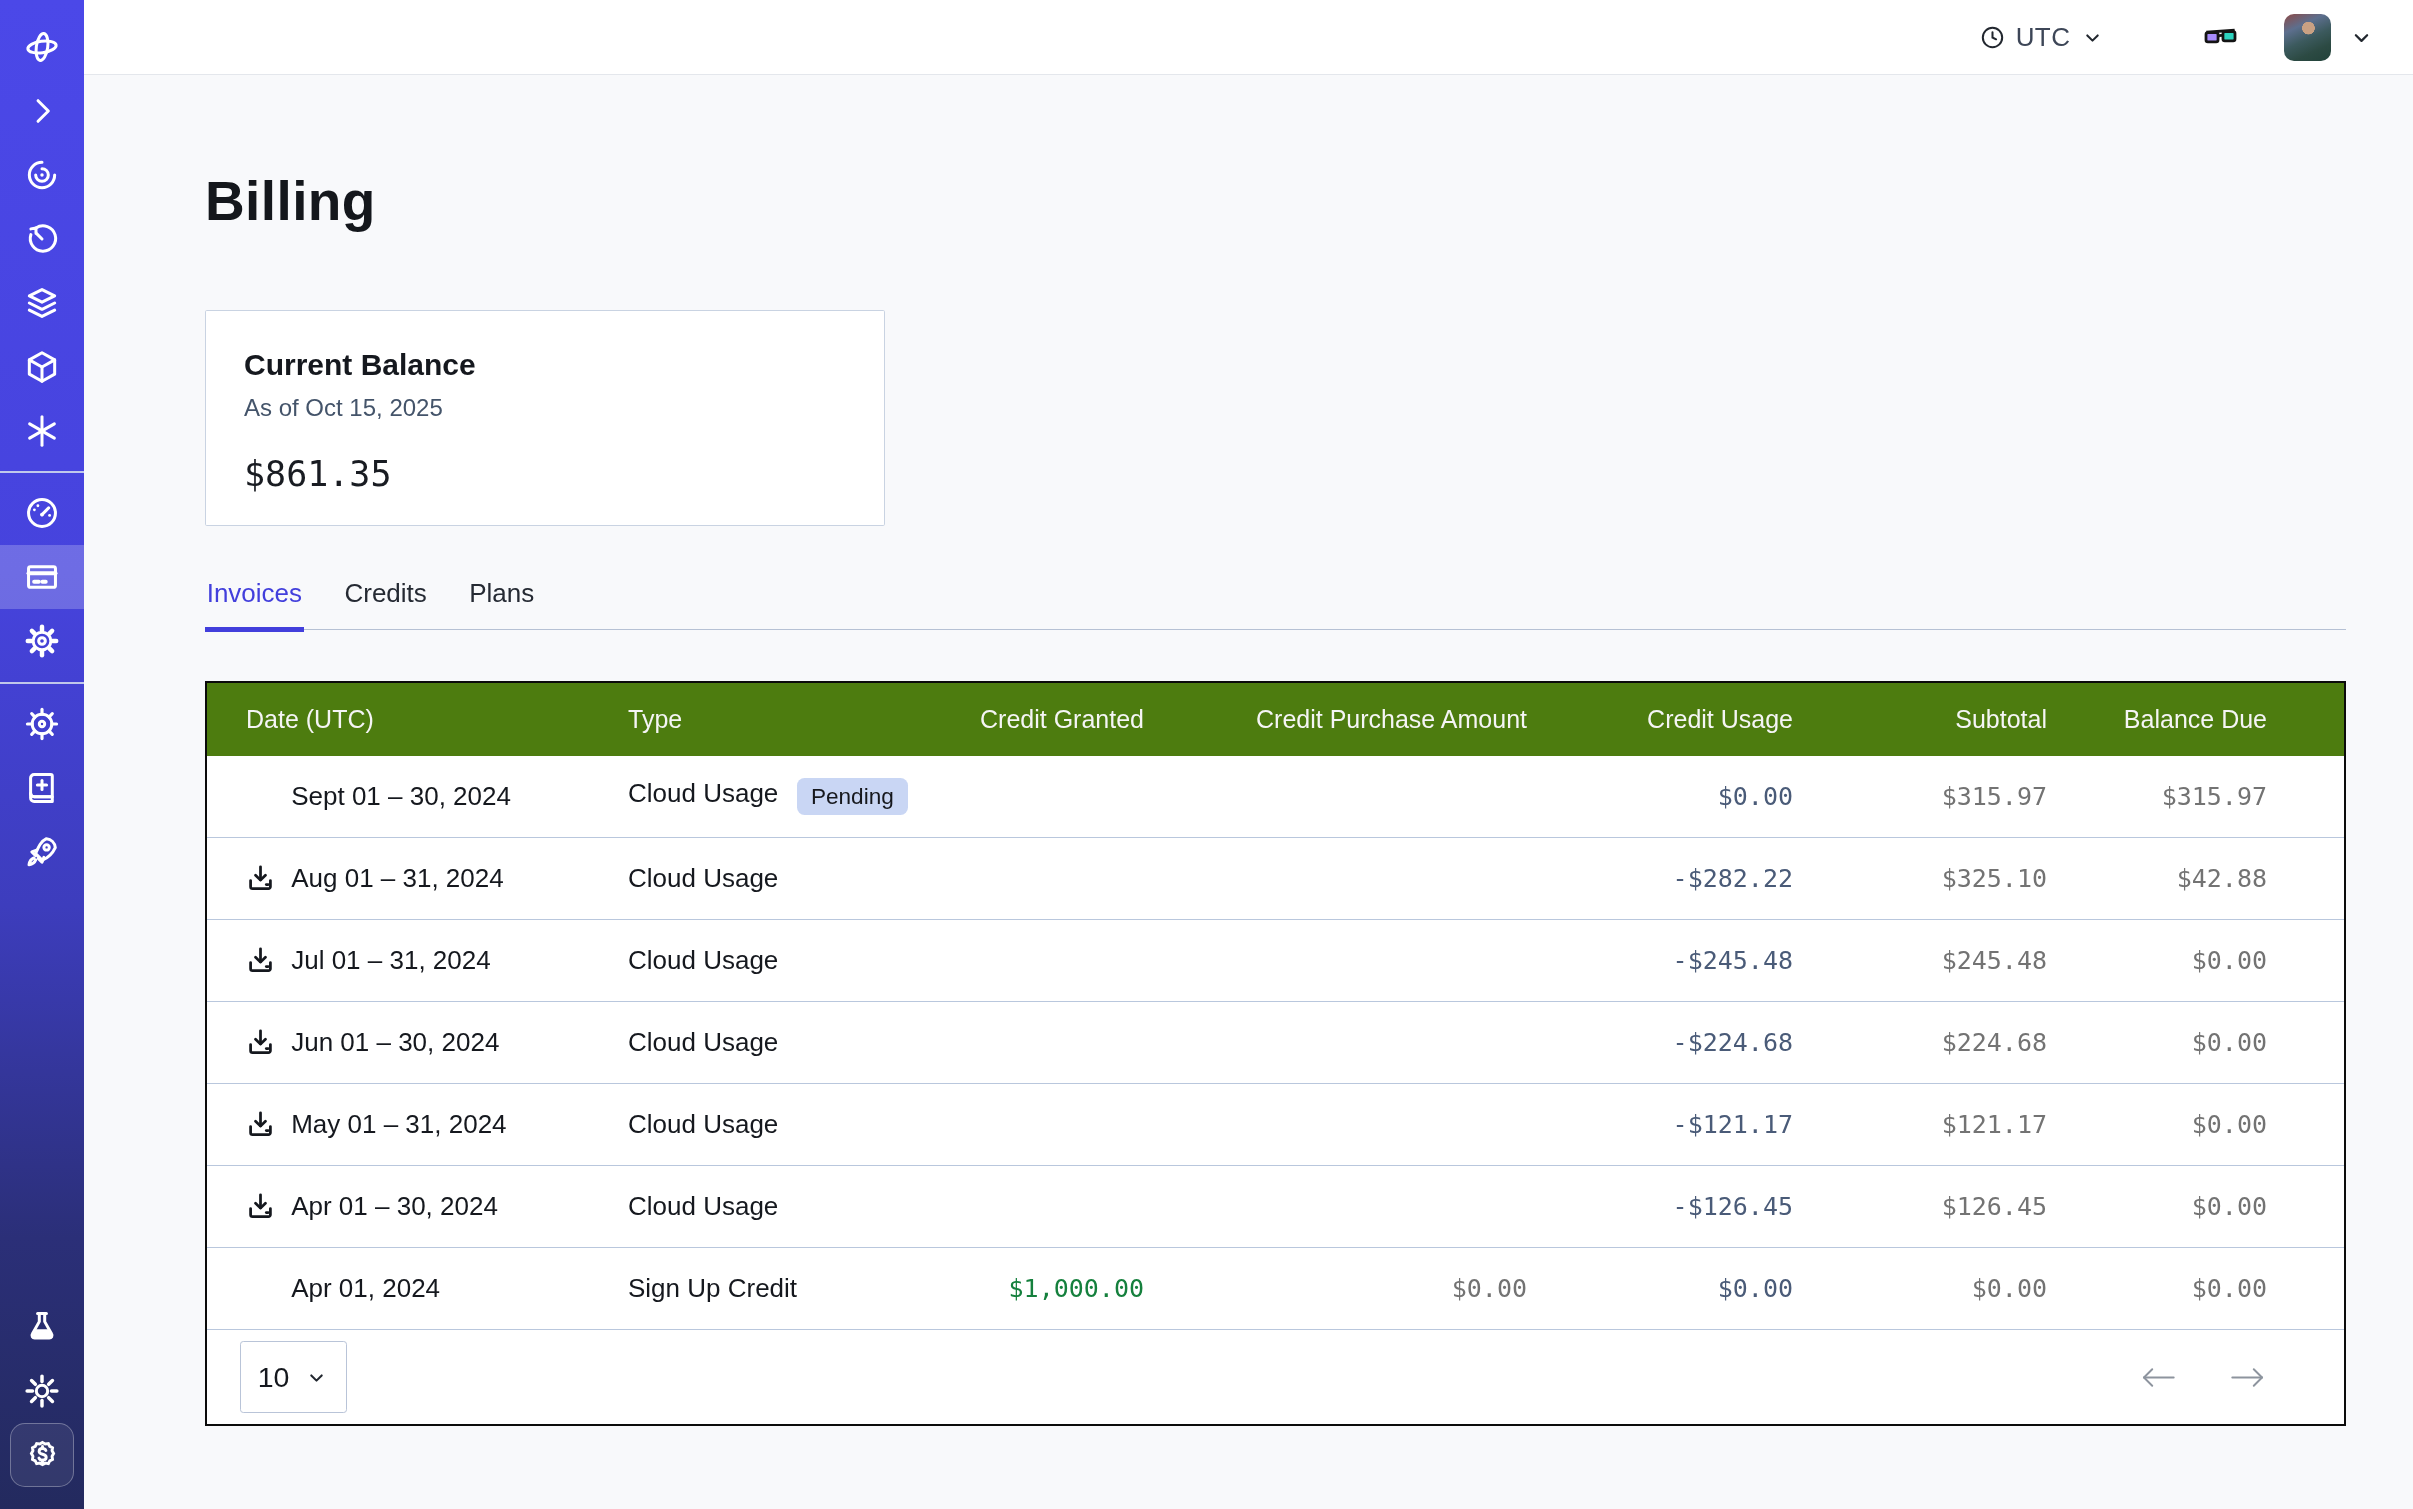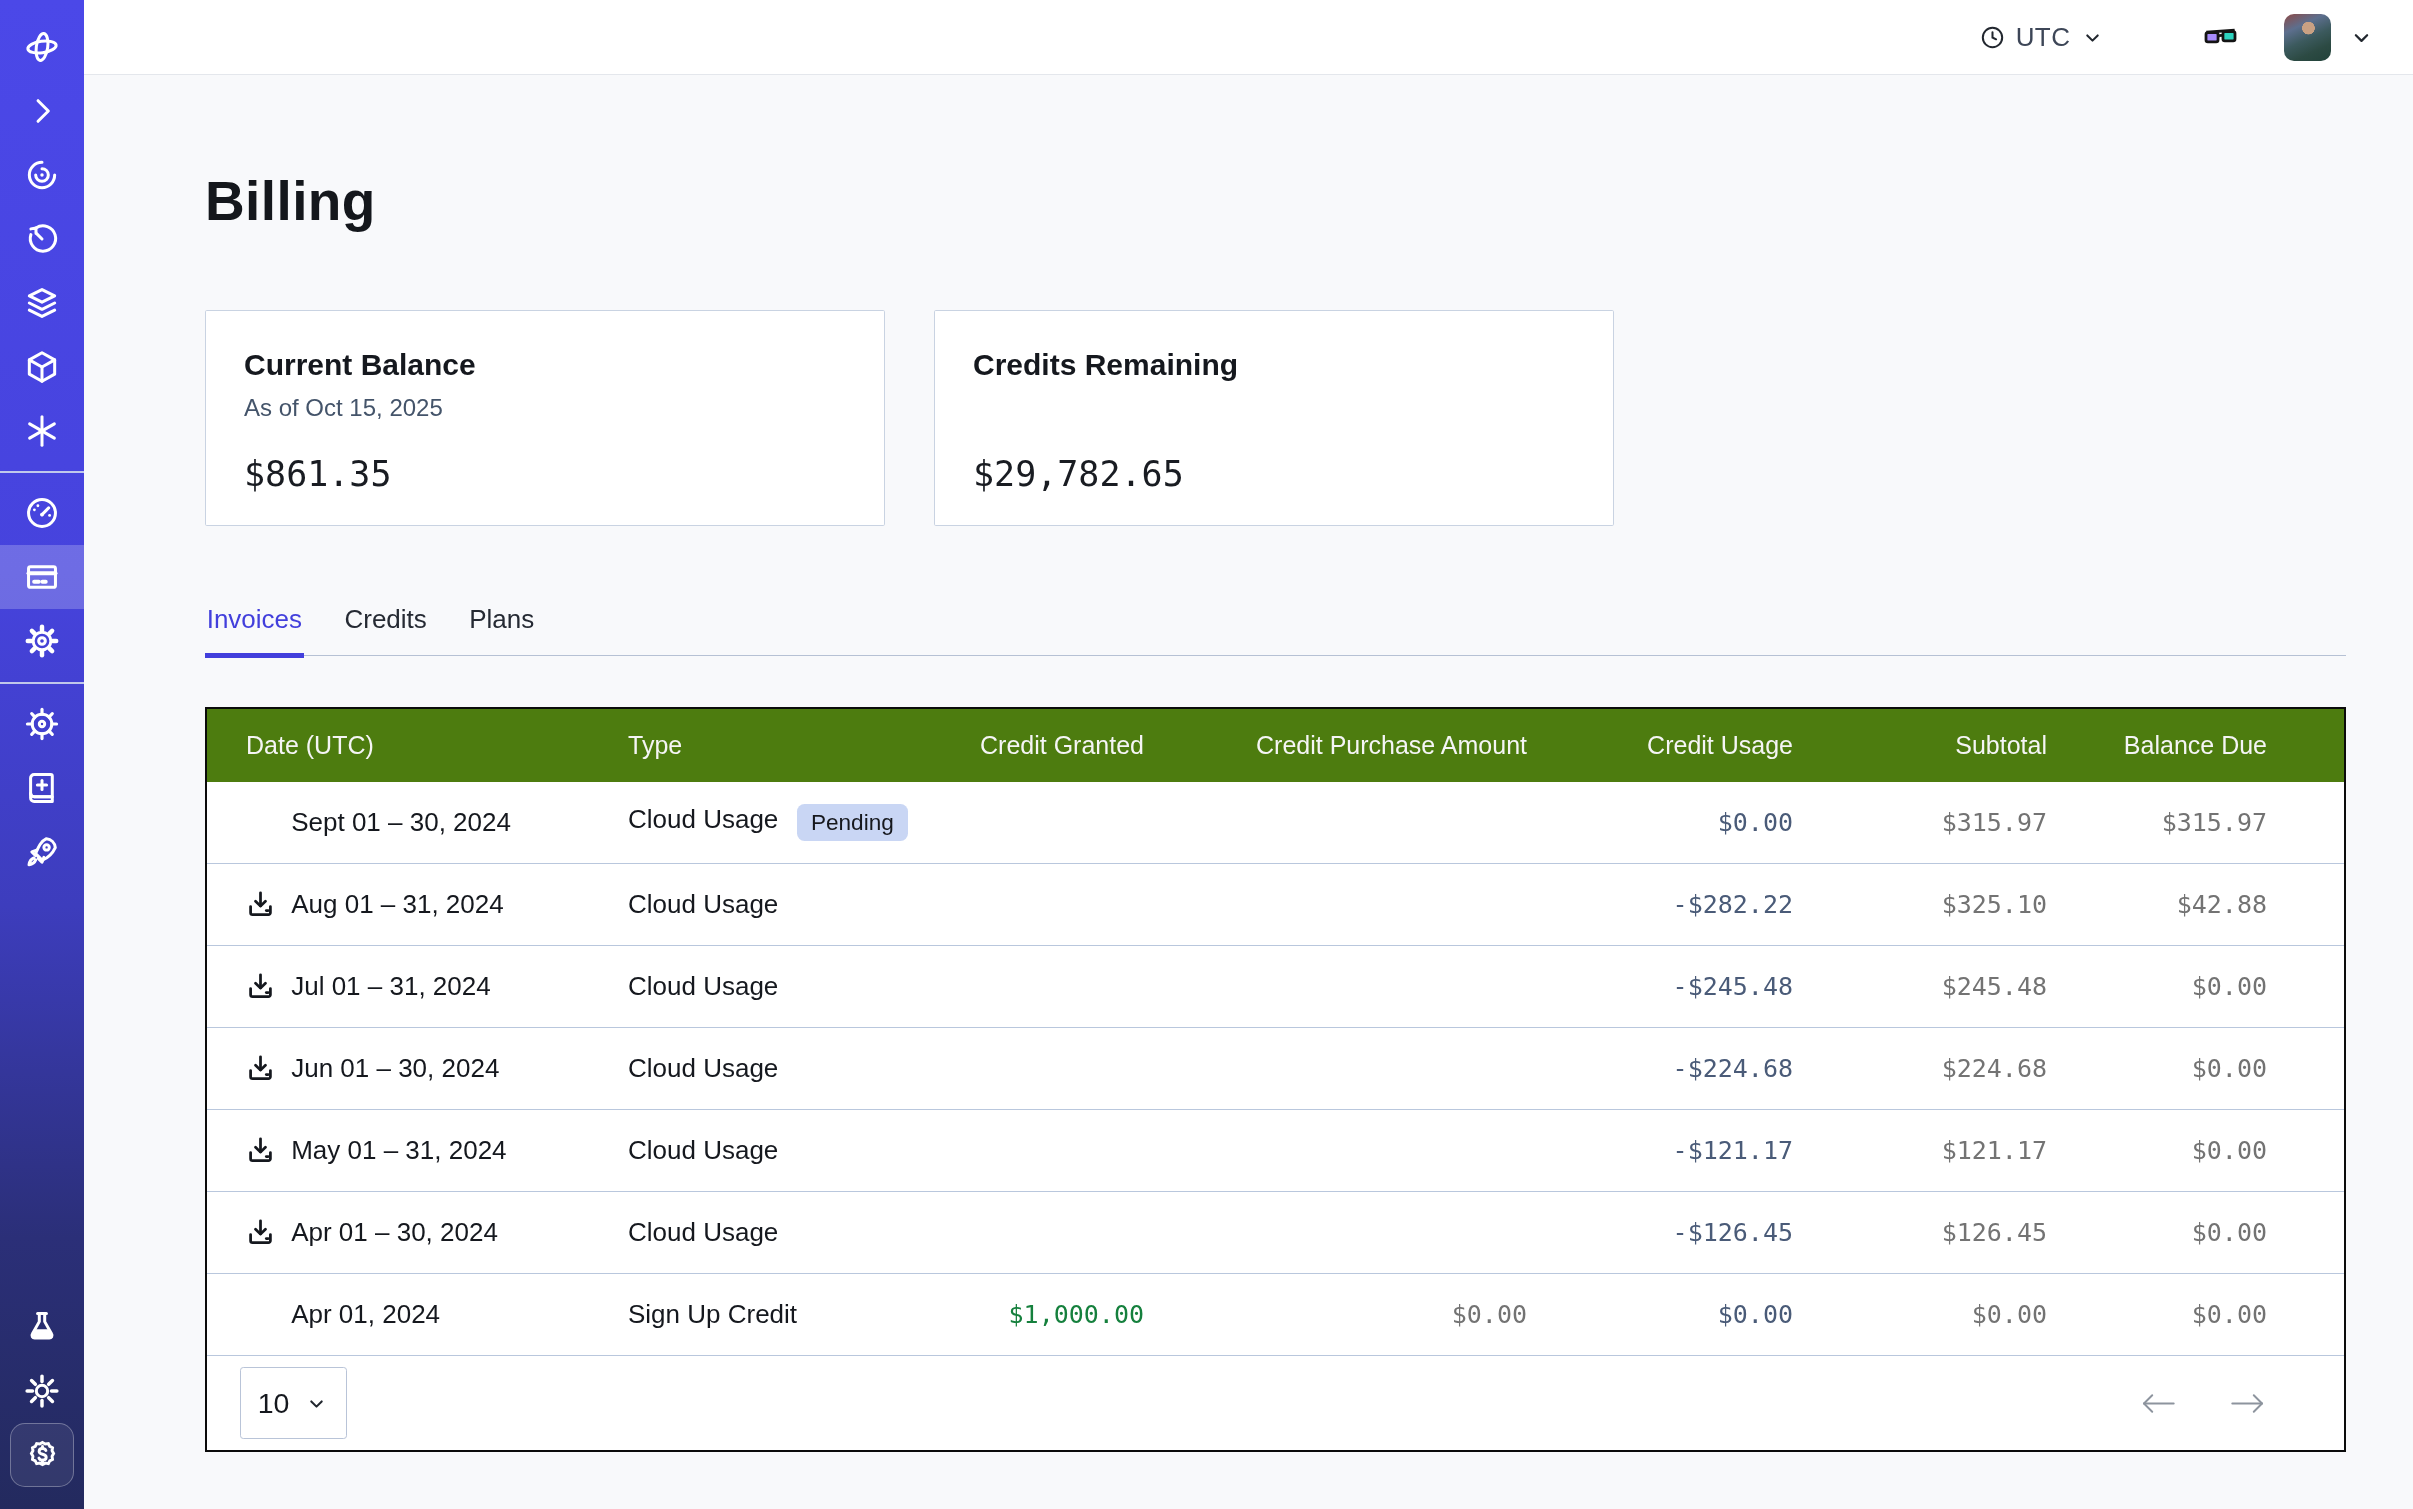--- a/index.html
+++ b/index.html
@@ -41,21 +41,21 @@
   .card { width:680px; height:216px; background:#fff; border:1.7px solid #c9d3e2; border-radius:1.7px; padding:37px 38px; }
   .card-head { display:flex; justify-content:space-between; align-items:flex-start; }
   .card-title { font-size:30px; font-weight:700; color:#15181e; }
   .card-sub { margin-top:11.7px; font-size:24px; color:#44546a; min-height:30px; }
   .card-amount { margin-top:30px; font-family:"DejaVu Sans Mono", monospace; font-size:35px; color:#191c22; }
   .pay-btn { background:#4744e3; color:#fff; border:none; font-family:inherit; font-size:25px;
     padding:13.4px 28px; border-radius:5px; cursor:pointer; margin-top:-3.3px; }
 
   .tabs { display:flex; gap:39px; margin-top:52px; border-bottom:1.7px solid #b6c1d4; }
   .tab { font-size:26px; font-weight:500; color:#252a33; padding:0 1.7px 18.4px 1.7px; cursor:pointer;
-    border-bottom:5px solid transparent; margin-bottom:-3.3px;margin-top:26px; }
+    border-bottom:5px solid transparent; margin-bottom:-3.3px; }
   .tab.active { color:#423fdc; border-bottom-color:#423fdc; }
 
   
   .table-wrap { margin-top:51px; background:#fff; border:2.5px solid #0b0b0b; }
   .thead-row, .trow { display:grid; grid-template-columns:421px 293px 223px 383px 266px 254px 220px;
     padding-right:75px; align-items:center; }
   .thead-row { background:#4d7c0f; height:73px; color:#f5f5f5; font-size:25px; font-weight:500; }
   .th, .td { white-space:nowrap; }
   .num { text-align:right; }
   .trow { height:82px; border-bottom:1.7px solid #b9c7dd; font-size:26px; }
@@ -273,27 +273,20 @@
   <h1 class="page-title">Billing</h1>
 
   <section class="cards">
     <div class="card">
       <div class="card-head">
         <div class="card-title">Current Balance</div>
       </div>
       <div class="card-sub">As of Oct 15, 2025</div>
       <div class="card-amount">$861.35</div>
     </div>
-    <div class="card">
-      <div class="card-head">
-        <div class="card-title">Credits Remaining</div>
-      </div>
-      <div class="card-sub"></div>
-      <div class="card-amount">$29,782.65</div>
-    </div>
   </section>
 
   <nav class="tabs">
     <div class="tab active">Invoices</div>
     <div class="tab">Credits</div>
     <div class="tab">Plans</div>
   </nav>
 
   <section class="table-wrap">
     <div class="thead-row">

